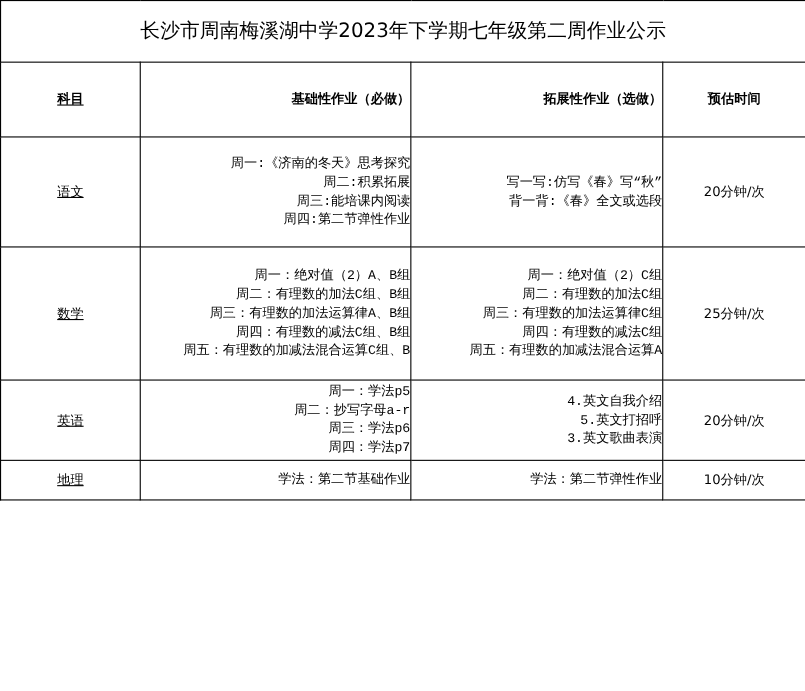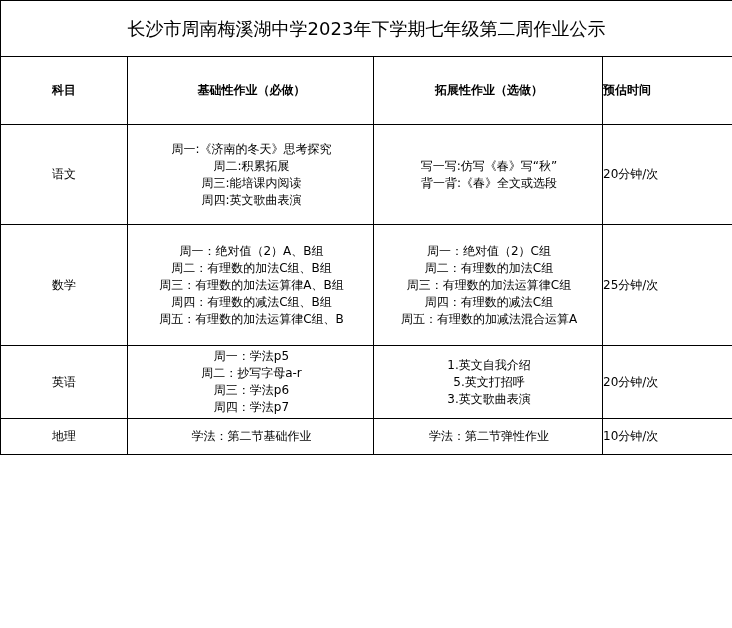--- a/index.html
+++ b/index.html
@@ -2,24 +2,24 @@
 <html><head>
 <meta charset="utf-8">
 <style>
   html, body { margin:0; padding:0; background:#ffffff; }
   body { width:732px; height:628px; overflow:hidden; font-family:"DejaVu Sans","Liberation Sans",sans-serif; color:#000; }
   .sheet { position:relative; width:732px; height:628px; }
   table { border-collapse:collapse; position:absolute; left:0; top:0; width:732px; table-layout:fixed; }
   td { border:1.5px solid #000; padding:0; vertical-align:middle; font-size:12px; line-height:17px; }
   .title-cell { height:55px; text-align:center; font-size:18px; letter-spacing:0px; }
   .hdr td { height:67px; font-weight:bold; font-size:12px; }
-  .c-subj { text-align:center; }
-  .c-base, .c-ext { text-align:center; padding-left:2px; }
-  .c-time { text-align:left; }
-  .line { display:block; white-space:nowrap; }
+  .c-subj { text-align:center;text-decoration:underline; }
+  .c-base, .c-ext { text-align:right; padding-left:2px; }
+  .c-time { text-align:center; }
+  .line { display:block; white-space:nowrap;font-family:Liberation Mono, monospace; }
   .wrap { white-space:normal; }
 </style>
 </head>
 <body>
 
 <div class="sheet">
 <table>
   <colgroup>
     <col style="width:127px">
     <col style="width:246px">
@@ -36,58 +36,58 @@
     <td class="c-ext">拓展性作业（选做）</td>
     <td class="c-time">预估时间</td>
   </tr>
 
   <tr style="height:100px">
     <td class="c-subj">语文</td>
     <td class="c-base">
       <span class="line">周一:《济南的冬天》思考探究</span>
       <span class="line">周二:积累拓展</span>
       <span class="line">周三:能培课内阅读</span>
-      <span class="line">周四:英文歌曲表演</span>
+      <span class="line">周四:第二节弹性作业</span>
     </td>
     <td class="c-ext">
       <span class="line">写一写:仿写《春》写“秋”</span>
       <span class="line">背一背:《春》全文或选段</span>
     </td>
     <td class="c-time">20分钟/次</td>
   </tr>
 
   <tr style="height:121px">
     <td class="c-subj">数学</td>
     <td class="c-base">
       <span class="line">周一：绝对值（2）A、B组</span>
       <span class="line">周二：有理数的加法C组、B组</span>
       <span class="line">周三：有理数的加法运算律A、B组</span>
       <span class="line">周四：有理数的减法C组、B组</span>
-      <span class="line">周五：有理数的加法运算律C组、B</span>
+      <span class="line">周五：有理数的加减法混合运算C组、B</span>
     </td>
     <td class="c-ext">
       <span class="line">周一：绝对值（2）C组</span>
       <span class="line">周二：有理数的加法C组</span>
       <span class="line">周三：有理数的加法运算律C组</span>
       <span class="line">周四：有理数的减法C组</span>
       <span class="line">周五：有理数的加减法混合运算A</span>
     </td>
     <td class="c-time">25分钟/次</td>
   </tr>
 
   <tr style="height:73px">
     <td class="c-subj">英语</td>
     <td class="c-base">
       <span class="line">周一：学法p5</span>
       <span class="line">周二：抄写字母a-r</span>
       <span class="line">周三：学法p6</span>
       <span class="line">周四：学法p7</span>
     </td>
     <td class="c-ext">
-      <span class="line">1.英文自我介绍</span>
+      <span class="line">4.英文自我介绍</span>
       <span class="line">5.英文打招呼</span>
       <span class="line">3.英文歌曲表演</span>
     </td>
     <td class="c-time">20分钟/次</td>
   </tr>
 
 
 
 
   <tr style="height:36px">

